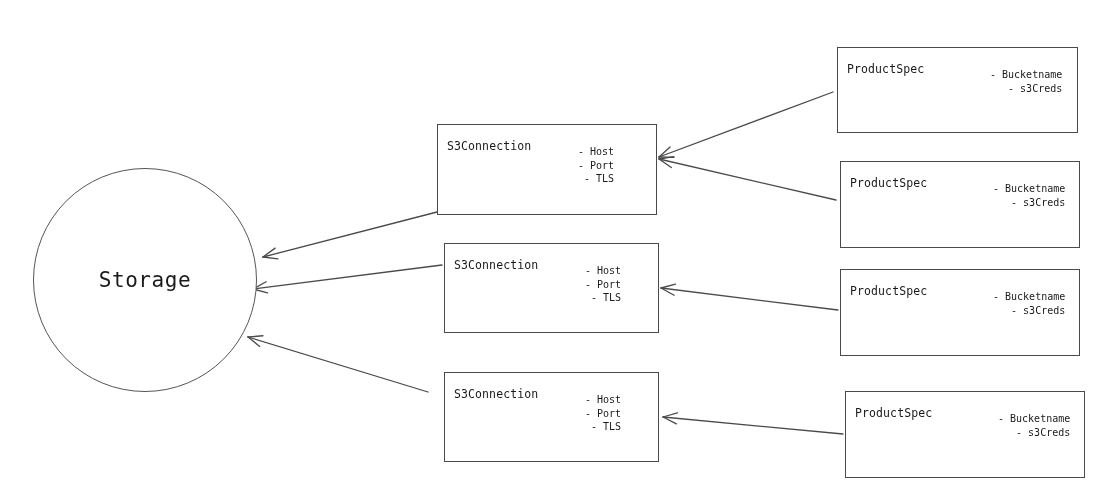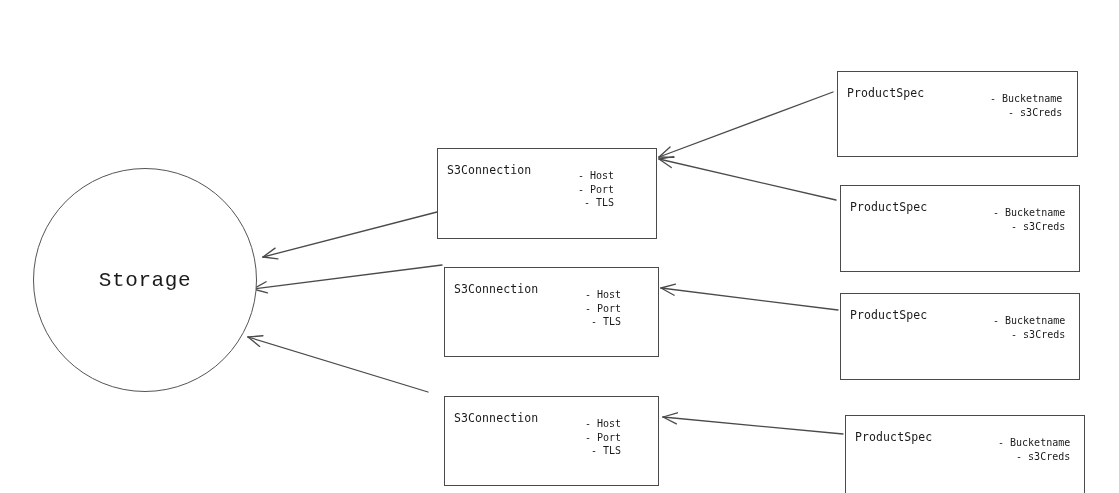--- a/index.html
+++ b/index.html
@@ -24,21 +24,20 @@
     top: 0;
     width: 1119px;
     height: 493px;
     pointer-events: none;
   }
   .node-box {
     position: absolute;
     box-sizing: border-box;
     border: 1.3px solid #4a4a4a;
     background: #ffffff;
-    margin-top: 24px;
   }
   .node-title {
     position: absolute;
     font-size: 11.5px;
     color: #1a1a1a;
     white-space: nowrap;
     letter-spacing: 0.1px;
   }
   .node-attrs {
     position: absolute;
@@ -104,21 +103,21 @@
         <line x1="661" y1="288" x2="674.1373328660418" y2="295.2395086274428" stroke="#4a4a4a" stroke-width="1.3" stroke-linecap="round"></line>
       </g>
       <g>
         <line x1="843" y1="434" x2="663" y2="417" stroke="#4a4a4a" stroke-width="1.3" stroke-linecap="round"></line>
         <line x1="663" y1="417" x2="677.3913988278555" y2="412.770621821402" stroke="#4a4a4a" stroke-width="1.3" stroke-linecap="round"></line>
         <line x1="663" y1="417" x2="676.3451134420828" y2="423.84893767075886" stroke="#4a4a4a" stroke-width="1.3" stroke-linecap="round"></line>
       </g>
     </svg>
 
   <div id="nodes-layer">
-      <div class="circle-node" style="left: 33px; top: 168px; width: 224px; height: 224px; font-family: Liberation Mono, monospace;">
+      <div class="circle-node" style="left: 33px; top: 168px; width: 224px; height: 224px;">
         <span class="circle-label">Storage</span>
       </div>
       <div class="node-box" style="left: 437px; top: 124px; width: 220px; height: 91px;">
         <div class="node-title" style="left: 9px; top: 14px;">S3Connection</div>
         <div class="node-attrs" style="left: 140px; top: 20px;">
           <div>- Host</div>
           <div>- Port</div>
           <div>- TLS</div>
         </div>
       </div>

